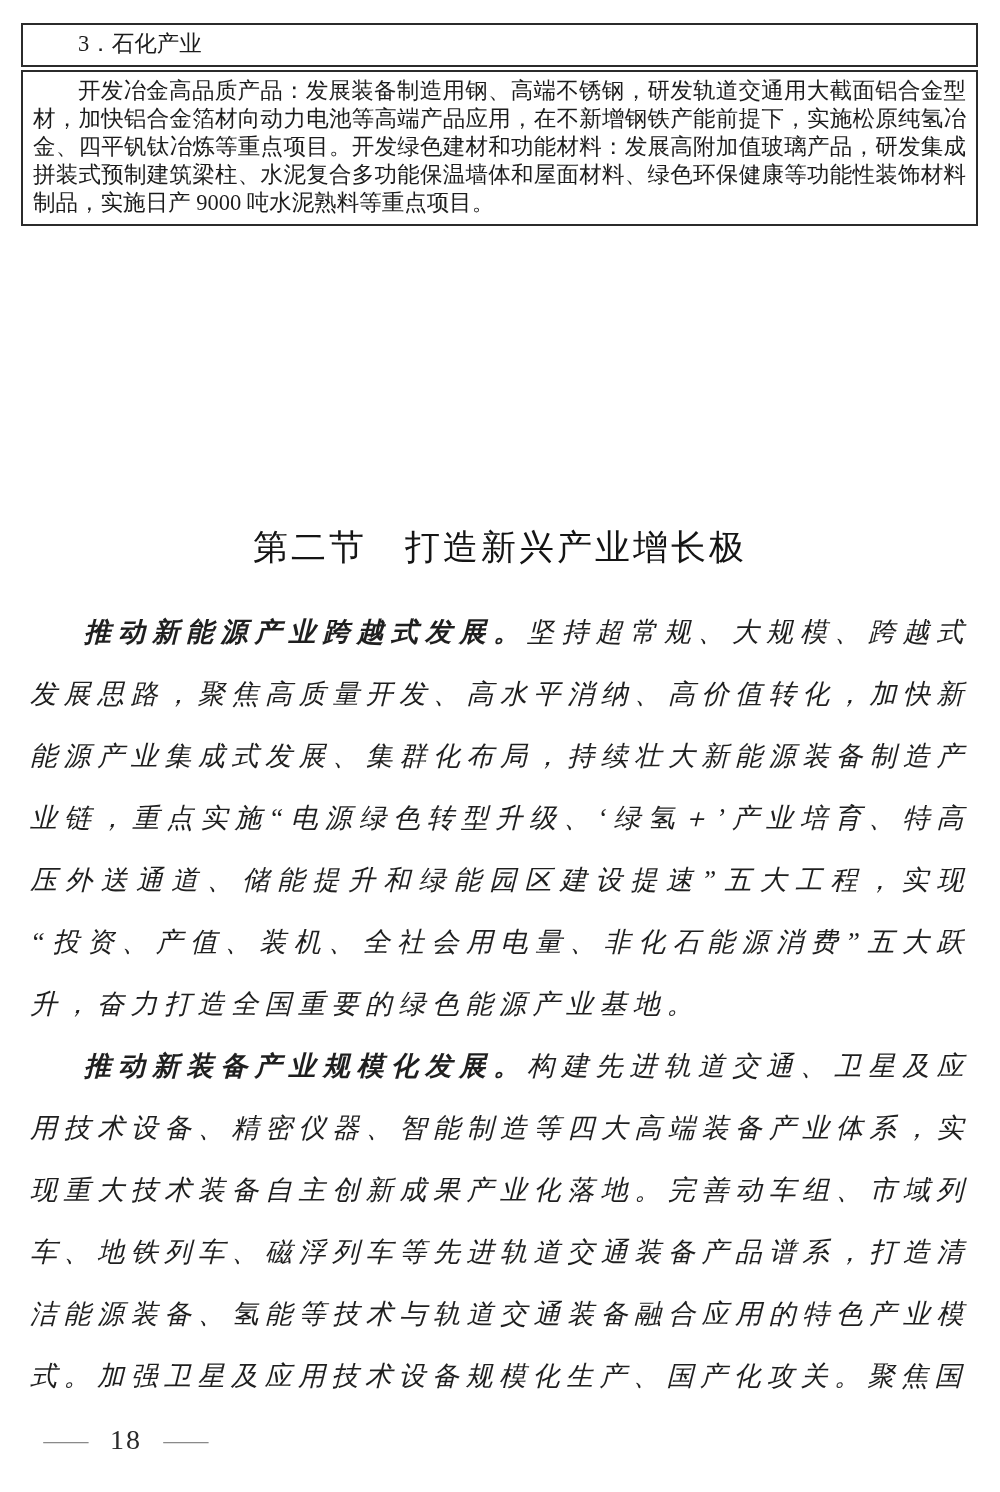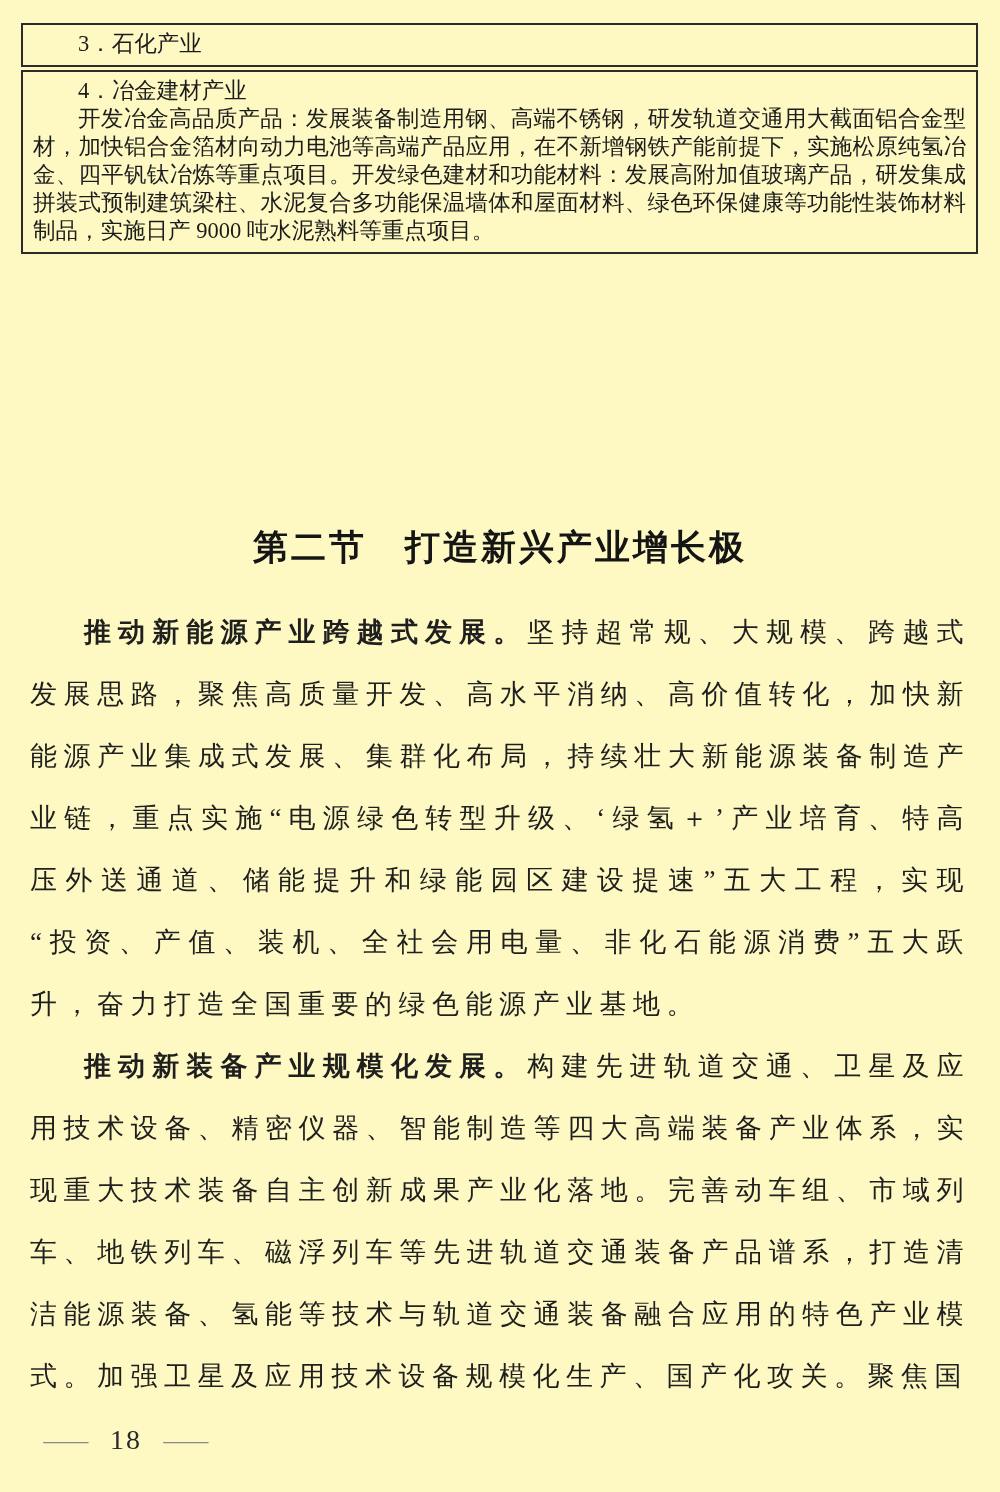--- a/index.html
+++ b/index.html
@@ -1,21 +1,21 @@
 <!DOCTYPE html>
 <html lang="zh"><head>
 <meta charset="utf-8">
 <style>
   html, body { margin: 0; padding: 0; background: #e8e8e8; }
   .page {
     position: relative;
     width: 1000px;
     height: 1492px;
     margin: 0 auto;
-    background: #fef9c3;
+    background: #ffffff;
     font-family: "Liberation Serif", serif;
     color: #1c1c1c;
     overflow: hidden;
   }
 
   
   .boxes {
     position: absolute;
     top: 23px;
     left: 21px;
@@ -38,39 +38,39 @@
   }
 
   
   .section-heading {
     position: absolute;
     top: 524px;
     left: 0;
     width: 100%;
     text-align: center;
     font-family: "Liberation Sans", sans-serif;
-    font-weight: bold;
+    font-weight: normal;
     font-size: 35px;
     letter-spacing: 3px;
     color: #151515;
   }
 
   
   .body-text {
     position: absolute;
     top: 601px;
     left: 30px;
     width: 940px;
     font-size: 27px;
     line-height: 62px;
     letter-spacing: 6.5px;
     text-align: justify;
     color: #1f1f1f;
   }
-  .body-paragraph { margin: 0; text-indent: 2em; }
+  .body-paragraph { margin: 0; text-indent: 2em; font-style: italic; }
   .paragraph-lead { font-weight: bold; }
 
   
   .page-footer {
     position: absolute;
     top: 1424px;
     left: 52px;
     display: flex;
     align-items: center;
     gap: 30px;
@@ -84,21 +84,20 @@
 
 <div class="page">
 
   <div class="boxes">
 
     <div class="industry-box">
       <div class="box-title">3．石化产业</div>
     </div>
 
     <div class="industry-box">
-      <div class="box-title">4．冶金建材产业</div>
       <div class="box-body">开发冶金高品质产品：发展装备制造用钢、高端不锈钢，研发轨道交通用大截面铝合金型材，加快铝合金箔材向动力电池等高端产品应用，在不新增钢铁产能前提下，实施松原纯氢冶金、四平钒钛冶炼等重点项目。开发绿色建材和功能材料：发展高附加值玻璃产品，研发集成拼装式预制建筑梁柱、水泥复合多功能保温墙体和屋面材料、绿色环保健康等功能性装饰材料制品，实施日产 9000 吨水泥熟料等重点项目。</div>
     </div>
 
 
   </div>
 
   <div class="section-heading">第二节　打造新兴产业增长极</div>
 
   <div class="body-text">
     <p class="body-paragraph"><span class="paragraph-lead">推动新能源产业跨越式发展。</span><span class="paragraph-body">坚持超常规、大规模、跨越式发展思路，聚焦高质量开发、高水平消纳、高价值转化，加快新能源产业集成式发展、集群化布局，持续壮大新能源装备制造产业链，重点实施“电源绿色转型升级、‘绿氢＋’产业培育、特高压外送通道、储能提升和绿能园区建设提速”五大工程，实现“投资、产值、装机、全社会用电量、非化石能源消费”五大跃升，奋力打造全国重要的绿色能源产业基地。</span></p>

